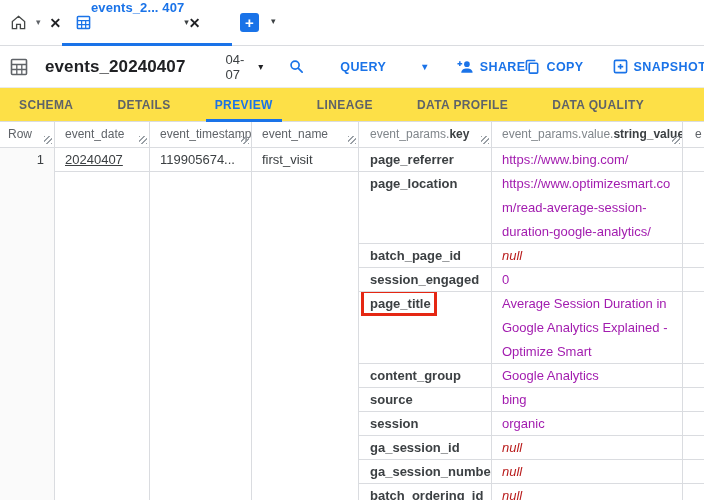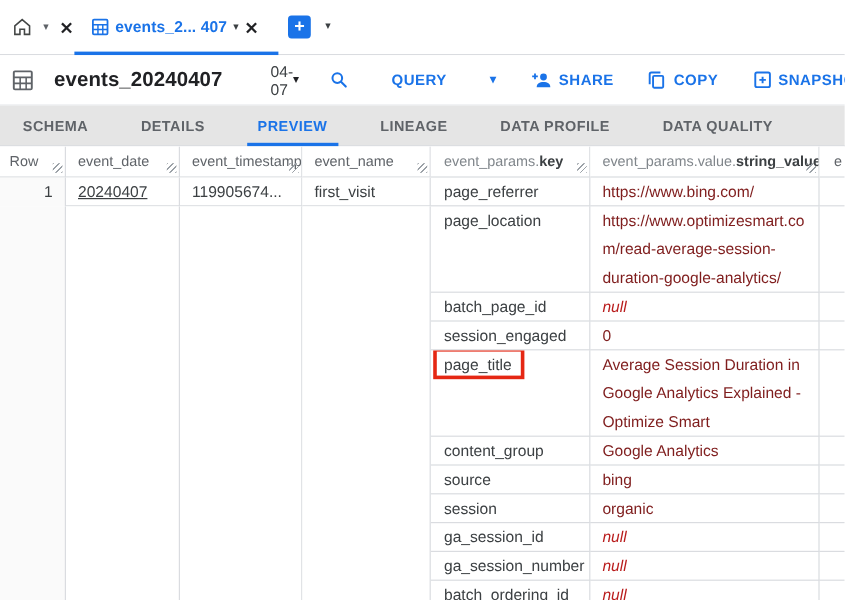--- a/index.html
+++ b/index.html
@@ -23,21 +23,21 @@
   }
   .icon-btn { display:inline-flex; align-items:center; justify-content:center; cursor:pointer; }
   .caret { font-size:10px; color:#202124; line-height:1; }
   .caret.small { font-size:9px; color:#3c4043; }
   .caret.blue { color:#1a73e8; }
   .caret.gray { color:#5f6368; }
   .close-x { font-size:14px; font-weight:700; color:#202124; }
 
   .work-tab {
     position:absolute; left:62px; top:0; width:170px; height:45px;
-    display:flex; align-items:center; gap:5px; padding-left:14px;
+    display:flex; gap:0; padding-left:14px;
     background:#fff; cursor:pointer;
   }
   .work-tab .tab-underline {
     position:absolute; left:0; bottom:-1px; width:170px; height:3px; background:#1a73e8;
   }
   .work-tab .tab-label {
     color:#1a73e8; font-size:13px; font-weight:700; letter-spacing:0.1px; white-space:nowrap;
   }
   .plus-btn {
     position:absolute; left:240px; top:13px; width:19px; height:19px;
@@ -48,37 +48,37 @@
 
   
   .toolbar {
     position:absolute; left:0; top:46px; width:704px; height:42px;
     display:flex; align-items:center; background:#fff; border-bottom:1px solid #e8eaed;
     padding-left:10px;
   }
   .toolbar .title {
     margin-left:17px; font-size:17px; font-weight:700; color:#202124; letter-spacing:0.1px;
   }
-  .shard-select { margin-left:40px; display:flex; align-items:center; cursor:pointer; }
+  .shard-select { margin-left:40px; display:flex; align-items:center; gap:14px; cursor:pointer; }
   .shard-select .shard-val { font-size:13px; color:#3c4043; }
   .tb-action {
     display:flex; align-items:center; gap:6px; color:#1a73e8;
     font-size:12.5px; font-weight:700; letter-spacing:0.4px; cursor:pointer; white-space:nowrap;
   }
   .tb-action.query { margin-left:26px;gap:36px; }
   .tb-action.share { margin-left:29px; }
-  .tb-action.copy  { margin-left:29px; }
+  .tb-action.copy  { }
   .tb-action.snap  { margin-left:29px;text-align:right; }
   .trash-btn { margin-left:auto; margin-right:3px; cursor:pointer; display:flex; }
 
   
   .subtabs {
     position:absolute; left:0; top:88px; width:704px; height:34px;
     display:flex; align-items:stretch; padding-left:10px; border-bottom:1px solid #dadce0;
-    background:#e5e5e5;
+    background:#fde047;
   }
   .subtab {
     display:flex; align-items:center; padding:0 9px; margin-right:26px;
     font-size:12px; font-weight:700; letter-spacing:0.4px; color:#5f6368;
     cursor:pointer; position:relative; white-space:nowrap;
   }
   .subtab.active { color:#1a73e8; }
   .subtab.active::after {
     content:""; position:absolute; left:0; bottom:-1px; height:3px; width:100%; background:#1a73e8;
   }
@@ -119,25 +119,25 @@
   .c-date { left:55px;  top:50px; width:95px;  height:328px; }
   .c-ts   { left:150px; top:50px; width:102px; height:328px; }
   .c-name { left:252px; top:50px; width:107px; height:328px; }
 
   .params { position:absolute; left:359px; top:26px; width:345px; }
   .prow { display:flex; width:345px; height:24px; }
   .prow.tall { height:72px; }
   .pkey {
     width:133px; border-right:1px solid #dadce0; border-bottom:1px solid #dadce0;
     font-size:13px; line-height:24px; color:#3c4043; padding:0 8px 0 11px;
-    position:relative; white-space:nowrap; overflow:hidden;
+    position:relative; white-space:nowrap; overflow:hidden;font-weight:bold;
   }
   .pval {
     width:191px; border-right:1px solid #dadce0; border-bottom:1px solid #dadce0;
-    font-size:13px; line-height:24px; color:#7f1d1d; padding:0 9px 0 10px;
+    font-size:13px; line-height:24px; color:#a21caf; padding:0 9px 0 10px;
     overflow:hidden; overflow-wrap:anywhere;
   }
   .pextra { flex:1; border-bottom:1px solid #dadce0; }
   .pval.nullv { color:#b91c1c; font-style:italic; }
   .red-box {
     position:absolute; left:2px; top:-2px; width:76px; height:26px;
     border:3px solid #e52713; z-index:3; pointer-events:none;
   }
 
   svg { display:block; }

